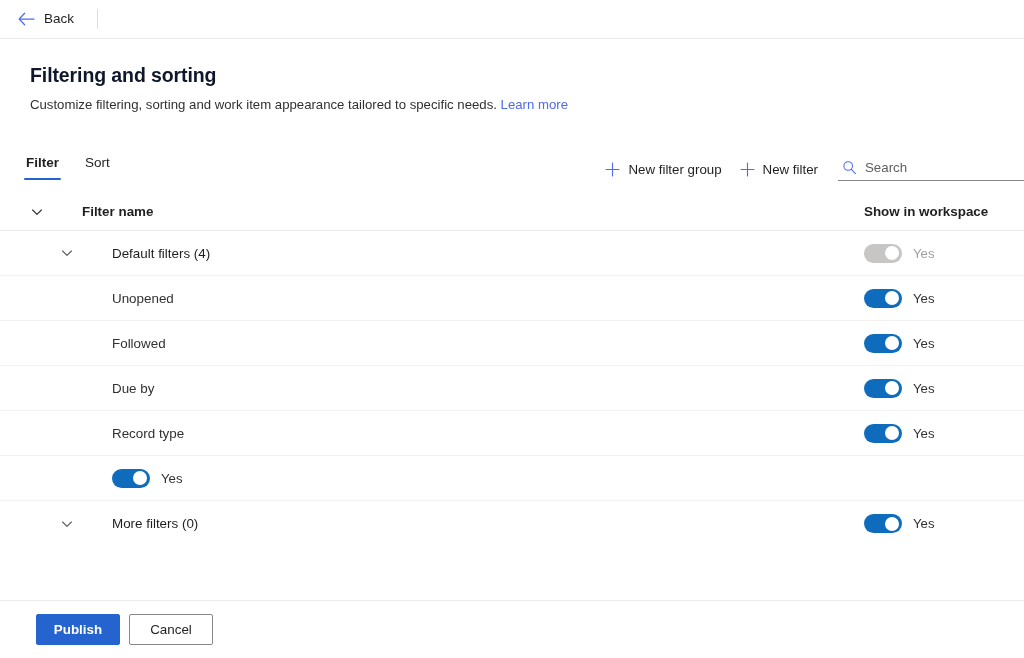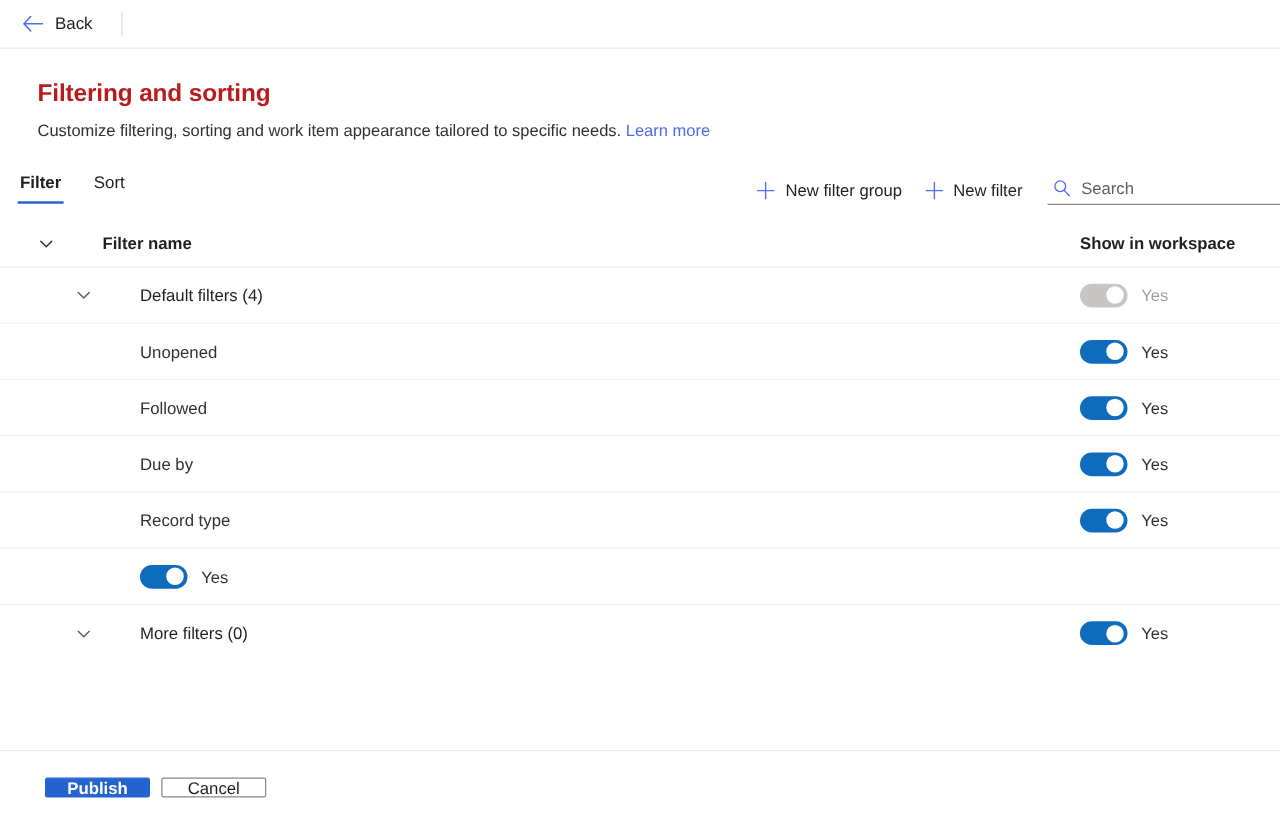--- a/index.html
+++ b/index.html
@@ -44,38 +44,38 @@
     height: 20px;
     background: #e1dfdd;
     margin-left: 17px;
   }
 
   
   .page-head { padding: 25px 30px 0 30px; }
   .page-title {
     font-size: 19.5px;
     font-weight: 600;
-    color: #b91c1c;
+    color: #0f172a;
     letter-spacing: -0.1px;
   }
   .page-subtitle {
     margin-top: 10px;
     font-size: 13.2px;
     color: #323130;
   }
   .learn-more {
     color: #4f6bed;
     text-decoration: none;
     cursor: pointer;
   }
 
   
   .command-row {
-    margin-top: 26px;
-    padding: 0 0 0 14px;
+    margin-top: 43px;
+    padding: 0 0 0 24px;
     display: flex;
     align-items: flex-start;
     justify-content: space-between;
     height: 36px;
   }
   .tabs { display: flex; gap: 22px; }
   .tab {
     position: relative;
     font-size: 13.5px;
     color: #201f1e;
@@ -223,21 +223,21 @@
     bottom: 0;
     height: 58px;
     border-top: 1px solid #edebe9;
     display: flex;
     align-items: center;
     gap: 9px;
     padding-left: 36px;
     background: #ffffff;
   }
   .btn {
-    height: 16px;
+    height: 31px;
     min-width: 84px;
     padding: 0 16px;
     font-size: 13.4px;
     font-family: inherit;
     border-radius: 2px;
     cursor: pointer;
   }
   .btn-primary {
     background: #2564cf;
     border: 1px solid #2564cf;

